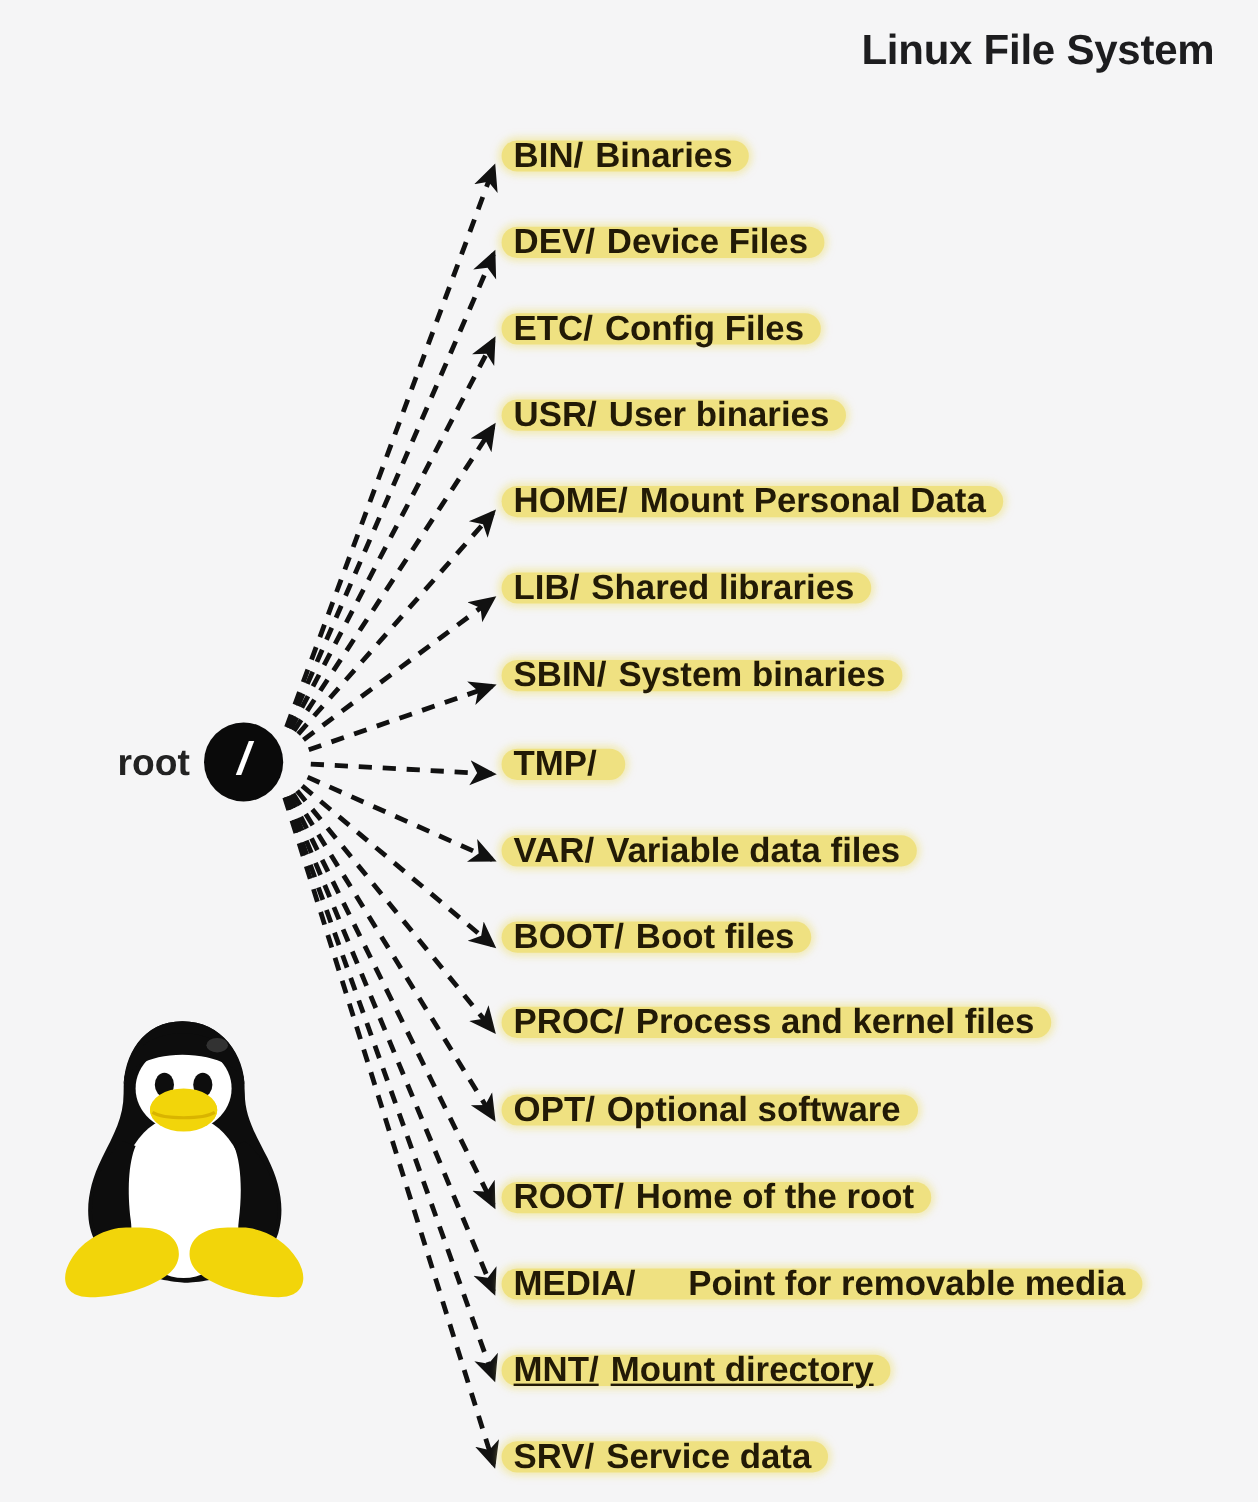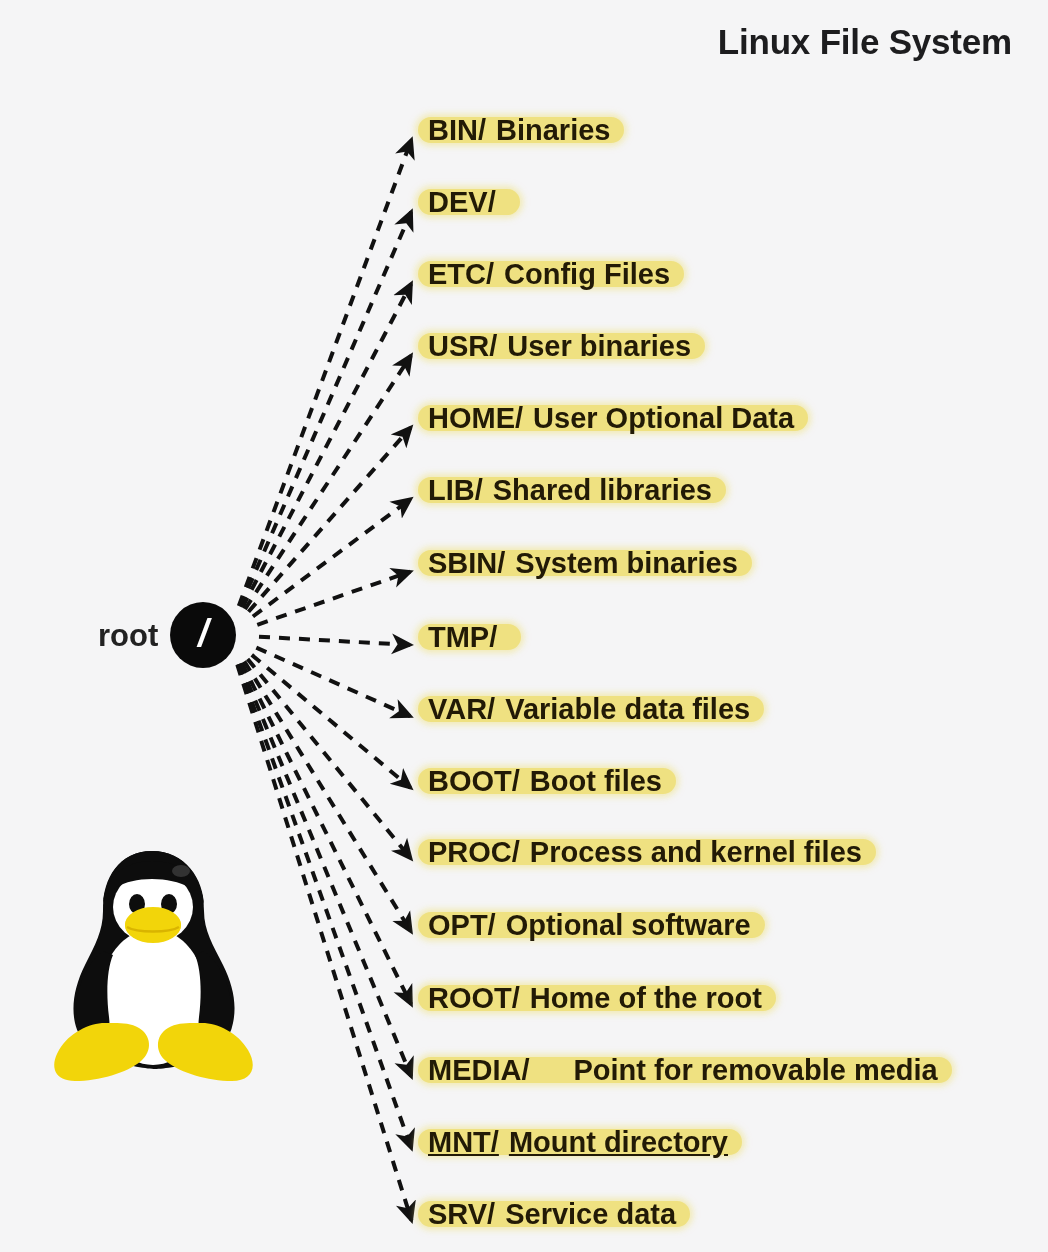--- a/index.html
+++ b/index.html
@@ -145,32 +145,33 @@
     </div>
   </div>
 
   <div id="labels">
       <div class="node-label" style="top: 117px;">
         <span class="dir">BIN/</span>
         <span class="desc">Binaries</span>
       </div>
       <div class="node-label" style="top: 189px;">
         <span class="dir">DEV/</span>
+        <span class="desc">Device Files</span>
       </div>
       <div class="node-label" style="top: 261px;">
         <span class="dir">ETC/</span>
         <span class="desc">Config Files</span>
       </div>
       <div class="node-label" style="top: 333px;">
         <span class="dir">USR/</span>
         <span class="desc">User binaries</span>
       </div>
       <div class="node-label" style="top: 405px;">
         <span class="dir">HOME/</span>
-        <span class="desc">User Optional Data</span>
+        <span class="desc">Mount Personal Data</span>
       </div>
       <div class="node-label" style="top: 477px;">
         <span class="dir">LIB/</span>
         <span class="desc">Shared libraries</span>
       </div>
       <div class="node-label" style="top: 550px;">
         <span class="dir">SBIN/</span>
         <span class="desc">System binaries</span>
       </div>
       <div class="node-label" style="top: 624px;">

